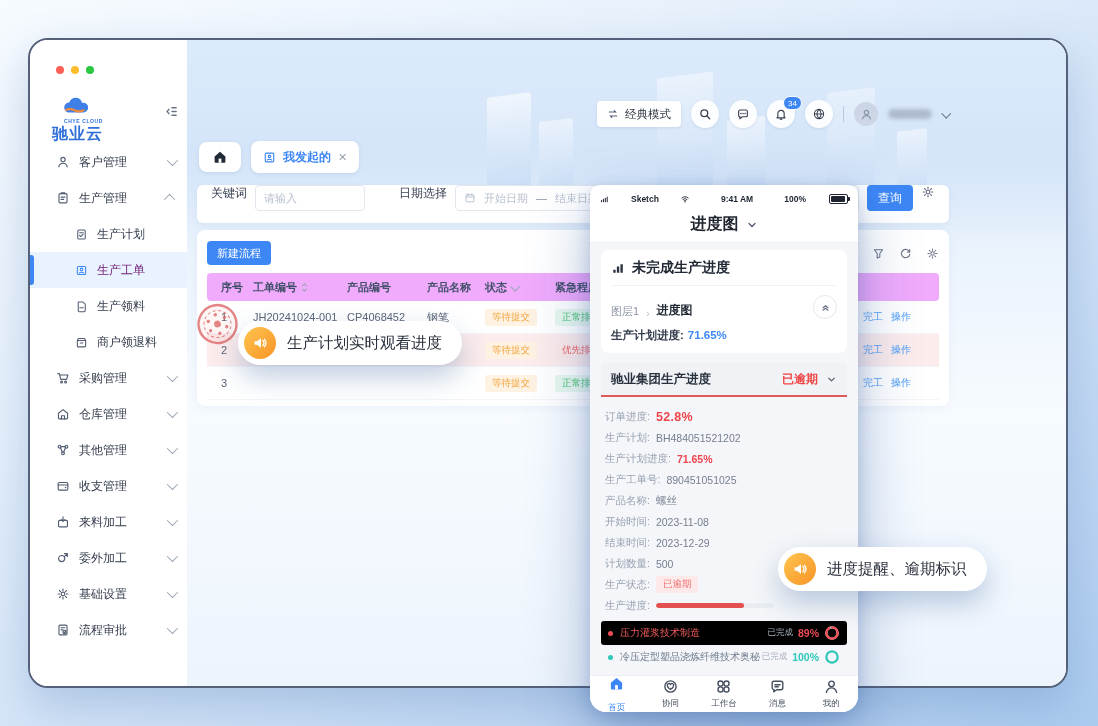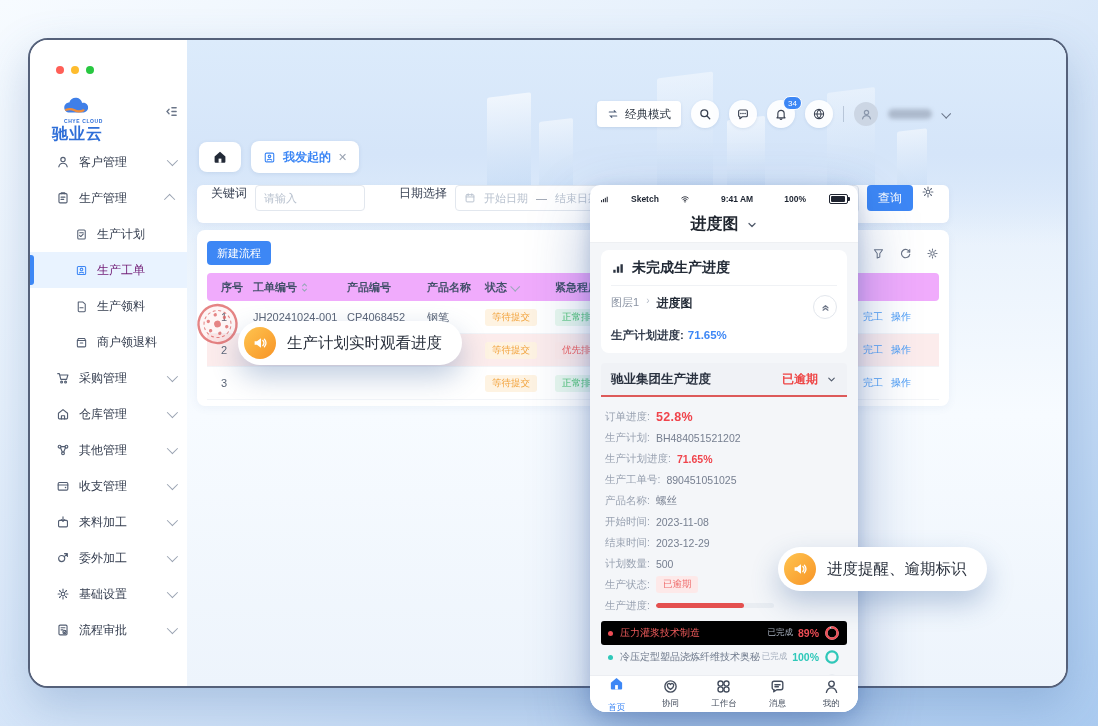--- a/index.html
+++ b/index.html
@@ -100,21 +100,21 @@
   .p-status .grp{display:flex;align-items:center;gap:21px;}
   .bat{width:17px;height:8px;border:1px solid #1f2430;border-radius:2px;position:relative;margin-left:2px;}
   .bat::after{content:"";position:absolute;right:-3px;top:2px;width:2px;height:4px;background:#1f2430;border-radius:0 1px 1px 0;}
   .bat i{position:absolute;inset:1px;right:2px;background:#1f2430;border-radius:1px;}
   .p-title{height:35px;display:flex;align-items:center;justify-content:center;gap:7px;font-size:16px;
     font-weight:700;color:#20262f;border-bottom:1px solid #eef0f3;}
   .p-body{position:absolute;top:58px;bottom:36px;left:0;right:0;background:#f4f6f9;padding:7px 11px;box-sizing:border-box;}
   .p-card{background:#fff;border-radius:8px;padding:9px 10px 10px;}
   .pc-head{display:flex;gap:7px;align-items:center;font-size:14px;font-weight:700;color:#222a36;
     padding-bottom:8px;border-bottom:1px solid #f0f2f5;}
-  .crumb{display:flex;align-items:flex-start;gap:7px;margin-top:9px;font-size:11px;color:#8a93a3;}
+  .crumb{display:flex;align-items:flex-end;gap:7px;margin-top:9px;font-size:11px;color:#8a93a3;}
   .crumb b{color:#222a36;font-size:12px;}
   .crumb-sep{color:#b6bdc9;font-size:10px;}
   .crumb-btn{margin-left:auto;width:22px;height:22px;border:1px solid #e3e7ed;border-radius:50%;
     display:flex;align-items:center;justify-content:center;color:#6b7486;background:#fff;}
   .plan{margin-top:9px;font-size:11.5px;color:#333c4c;font-weight:600;}
   .plan b{color:#3d87f5;margin-left:4px;}
   .p-group{margin-top:10px;background:#f0f2f6;border-radius:4px 4px 0 0;height:32px;display:flex;align-items:center;
     padding:0 10px;font-size:12.5px;font-weight:700;color:#2a3240;border-bottom:2px solid #dd5a5a;}
   .ov-tag{margin-left:auto;color:#ee4646;font-size:12px;margin-right:8px;}
   .p-details{margin-top:9px;font-size:10.5px;padding:0 4px;}

